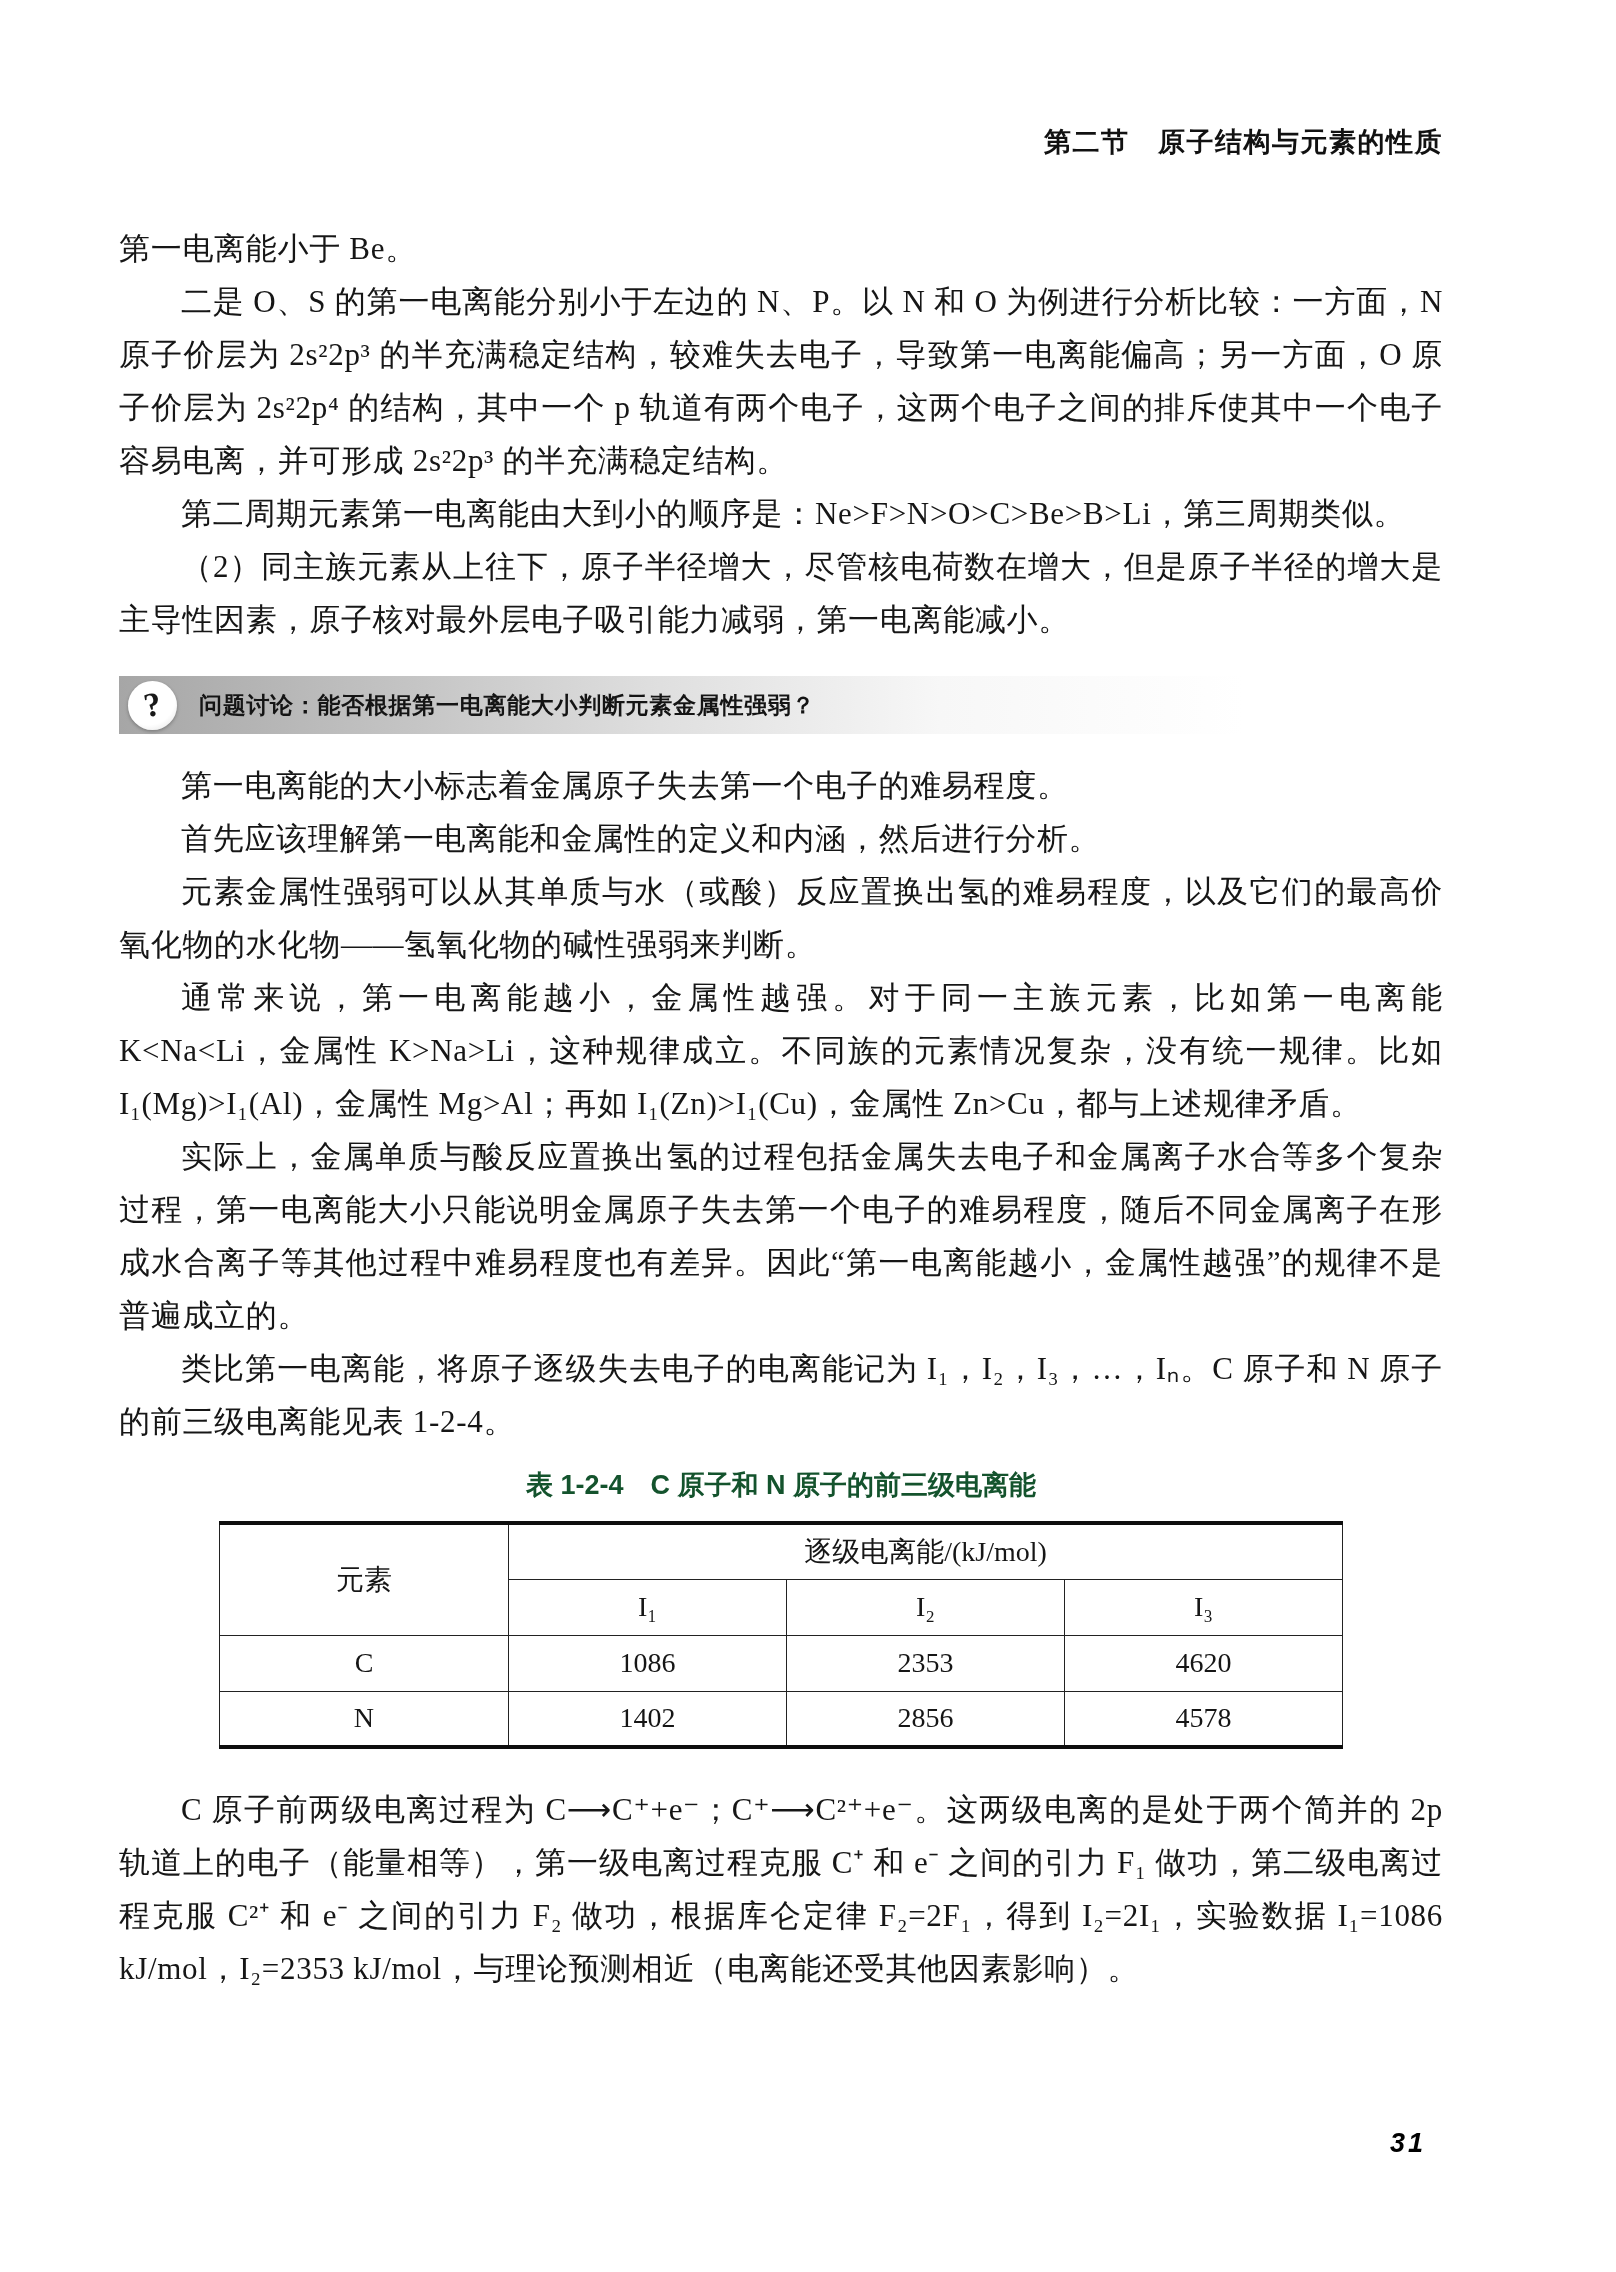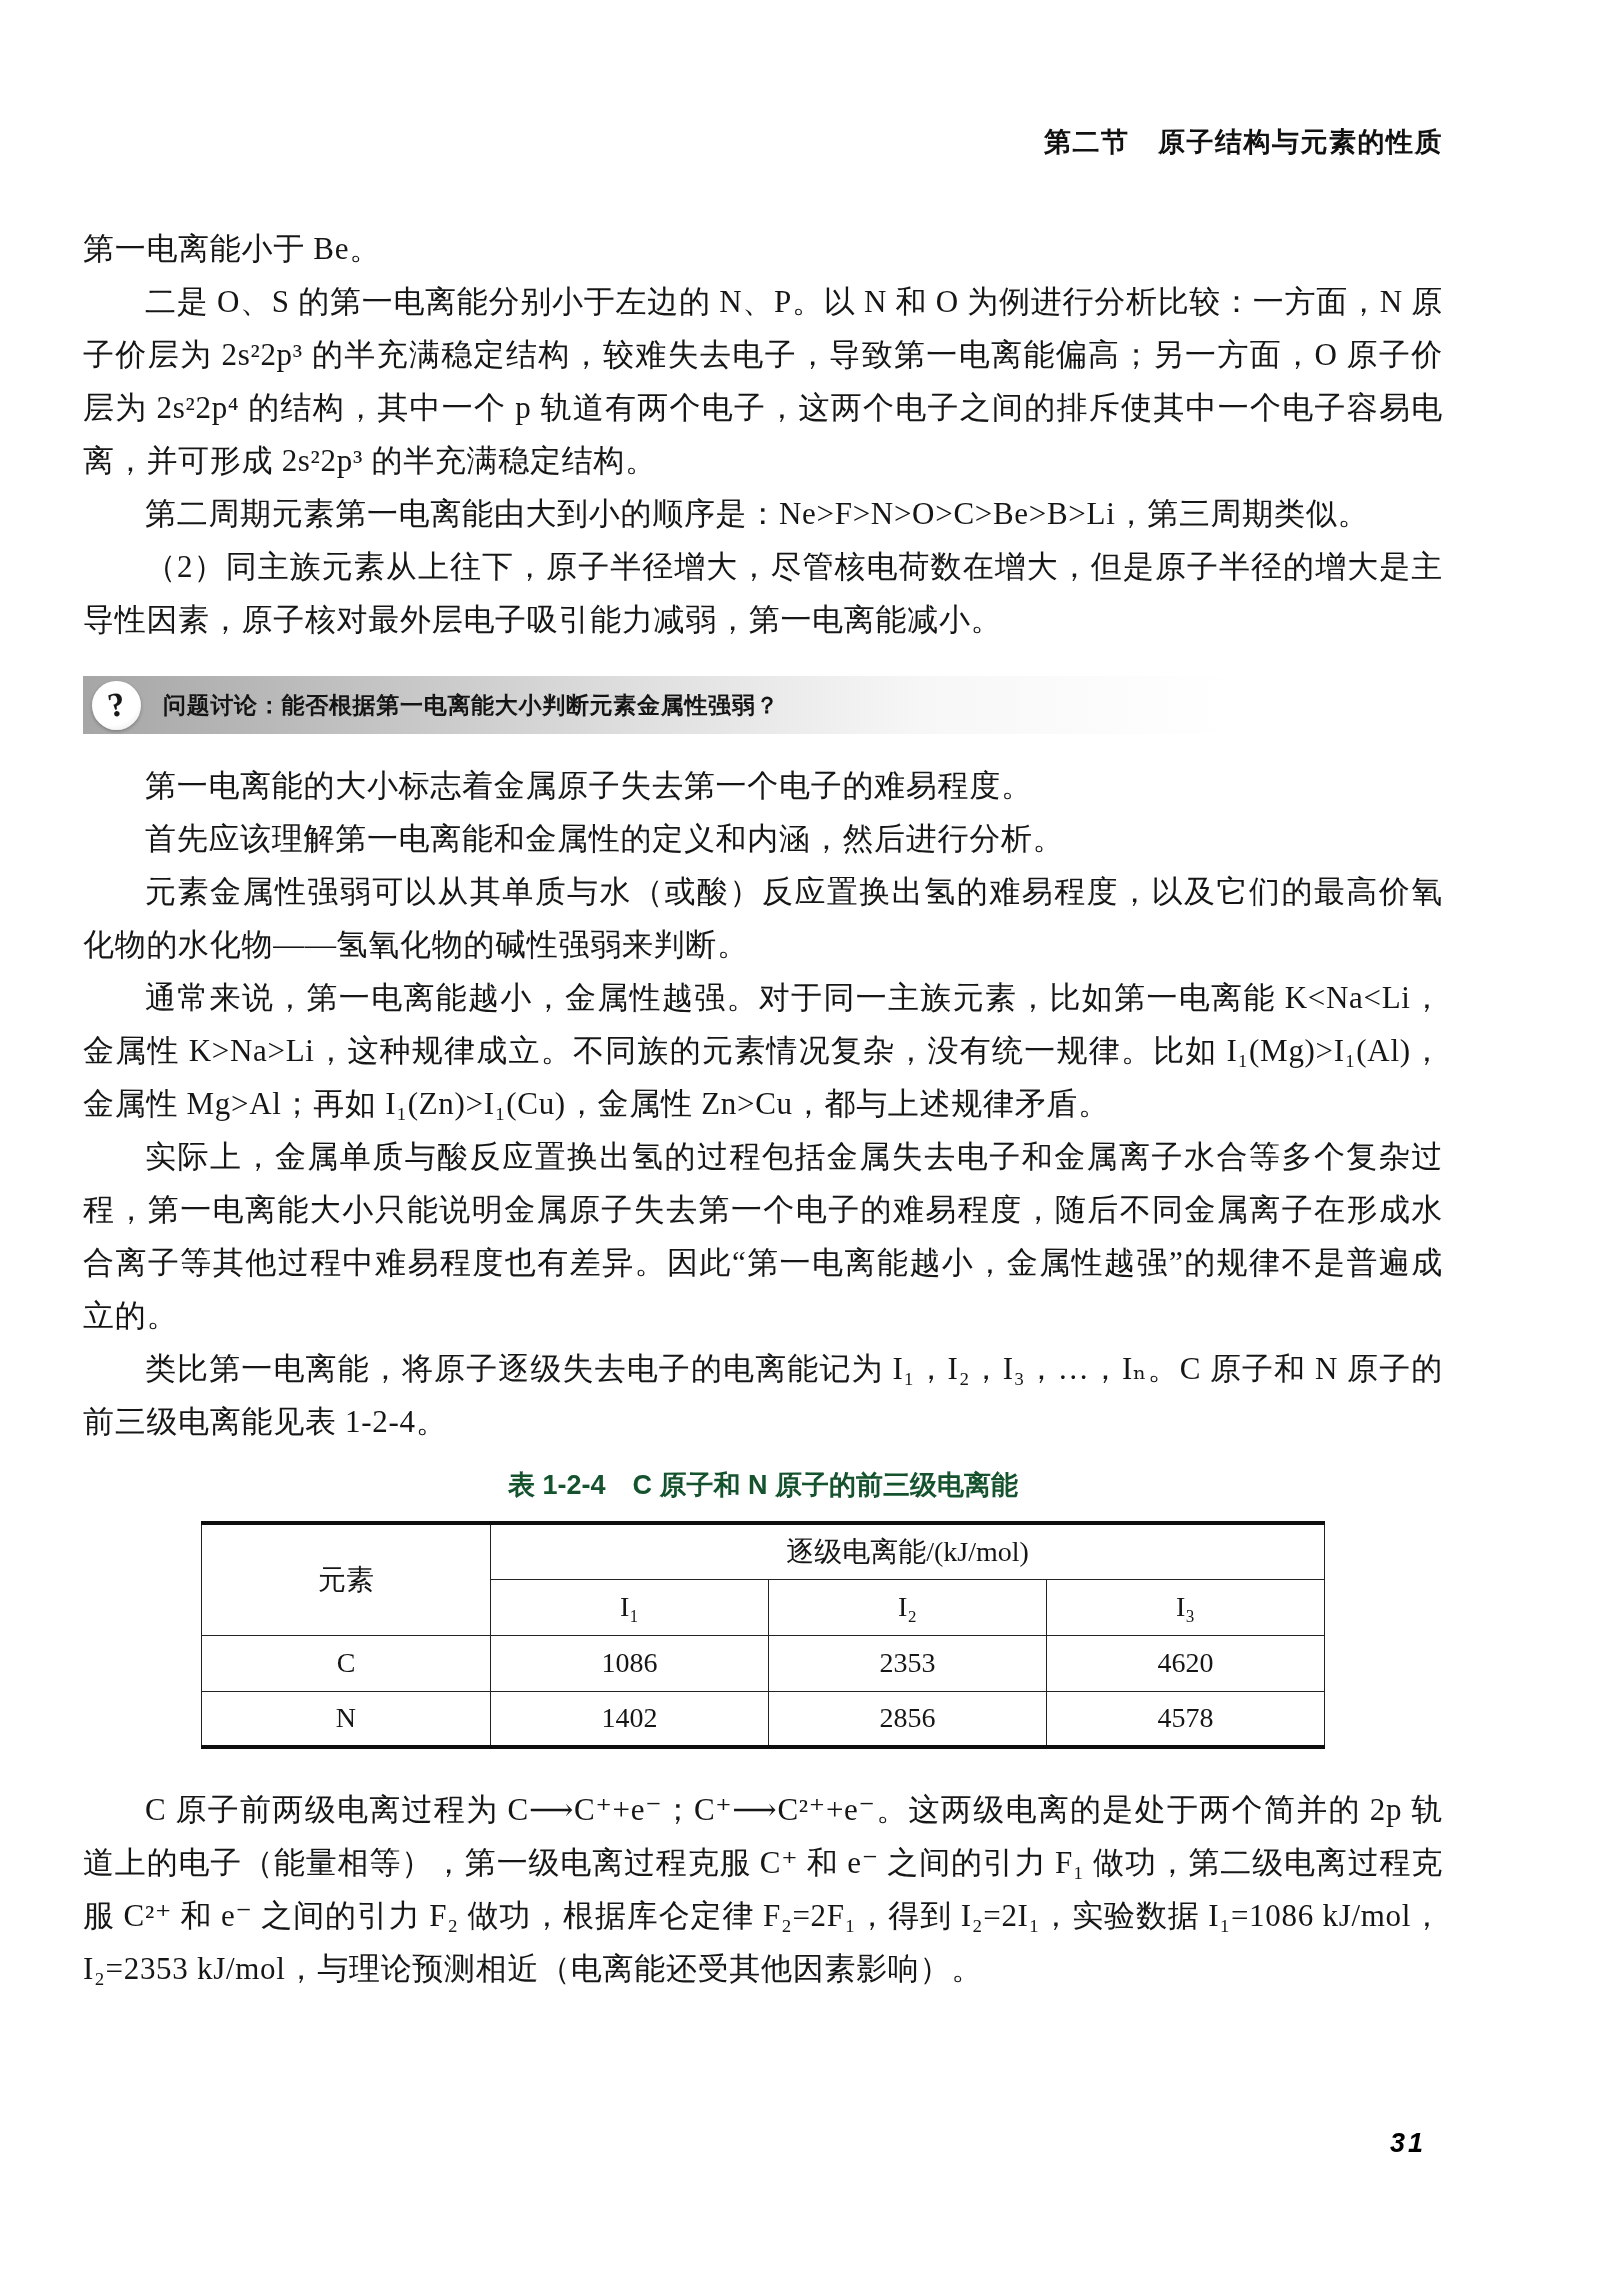--- a/index.html
+++ b/index.html
@@ -5,37 +5,38 @@
   html,body { margin:0; padding:0; background:#ffffff; }
   .page {
     position:relative;
     width:1617px;
     height:2273px;
     background:#ffffff;
     overflow:hidden;
     font-family:"Liberation Serif","DejaVu Serif",serif;
     color:#161616;
   }
-  .content { padding:124px 174px 0 83px; }
+  .content { padding:124px 174px 0 119px; }
 
   .doc-header {
     text-align:right;
     font-family:"Liberation Sans","DejaVu Sans",sans-serif;
     font-weight:bold;
     font-size:27px;
     letter-spacing:1.5px;
     color:#111;
   }
 
   .body-text p {
     margin:0;
     font-size:31px;
     line-height:53px;
     text-align:justify;
     letter-spacing:0.7px;
+    font-family:Liberation Serif, serif;
   }
   .indent { text-indent:2em; }
   .first-para { margin-top:62px !important; }
 
   .banner {
     height:58px;
     margin:30px 0 25px 0;
     background:linear-gradient(90deg,#a6a6a6 0%,#bcbcbc 16%,#dedede 40%,#f7f7f7 62%,#ffffff 85%);
     display:flex;
     align-items:center;

